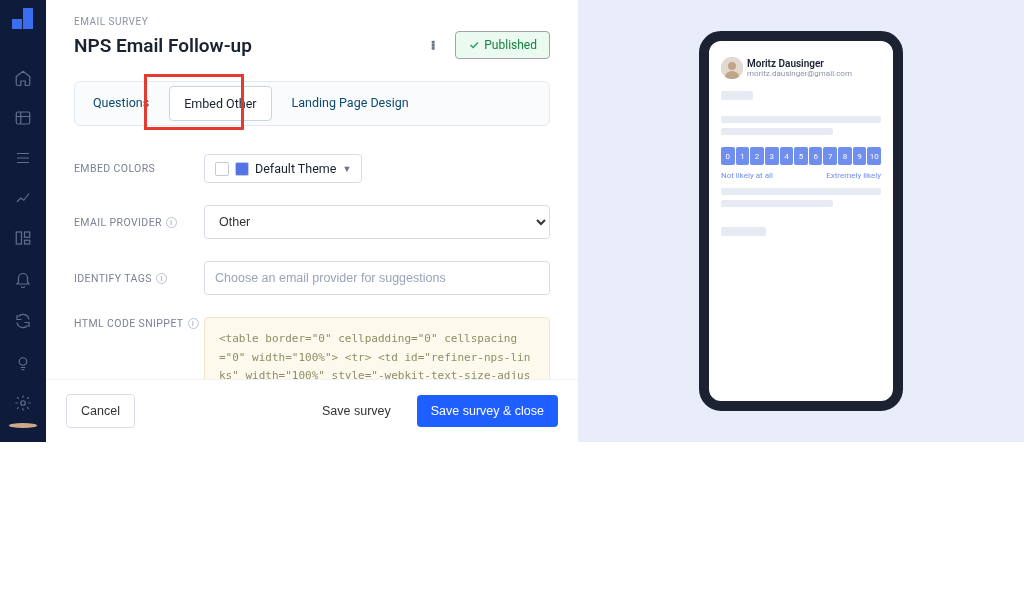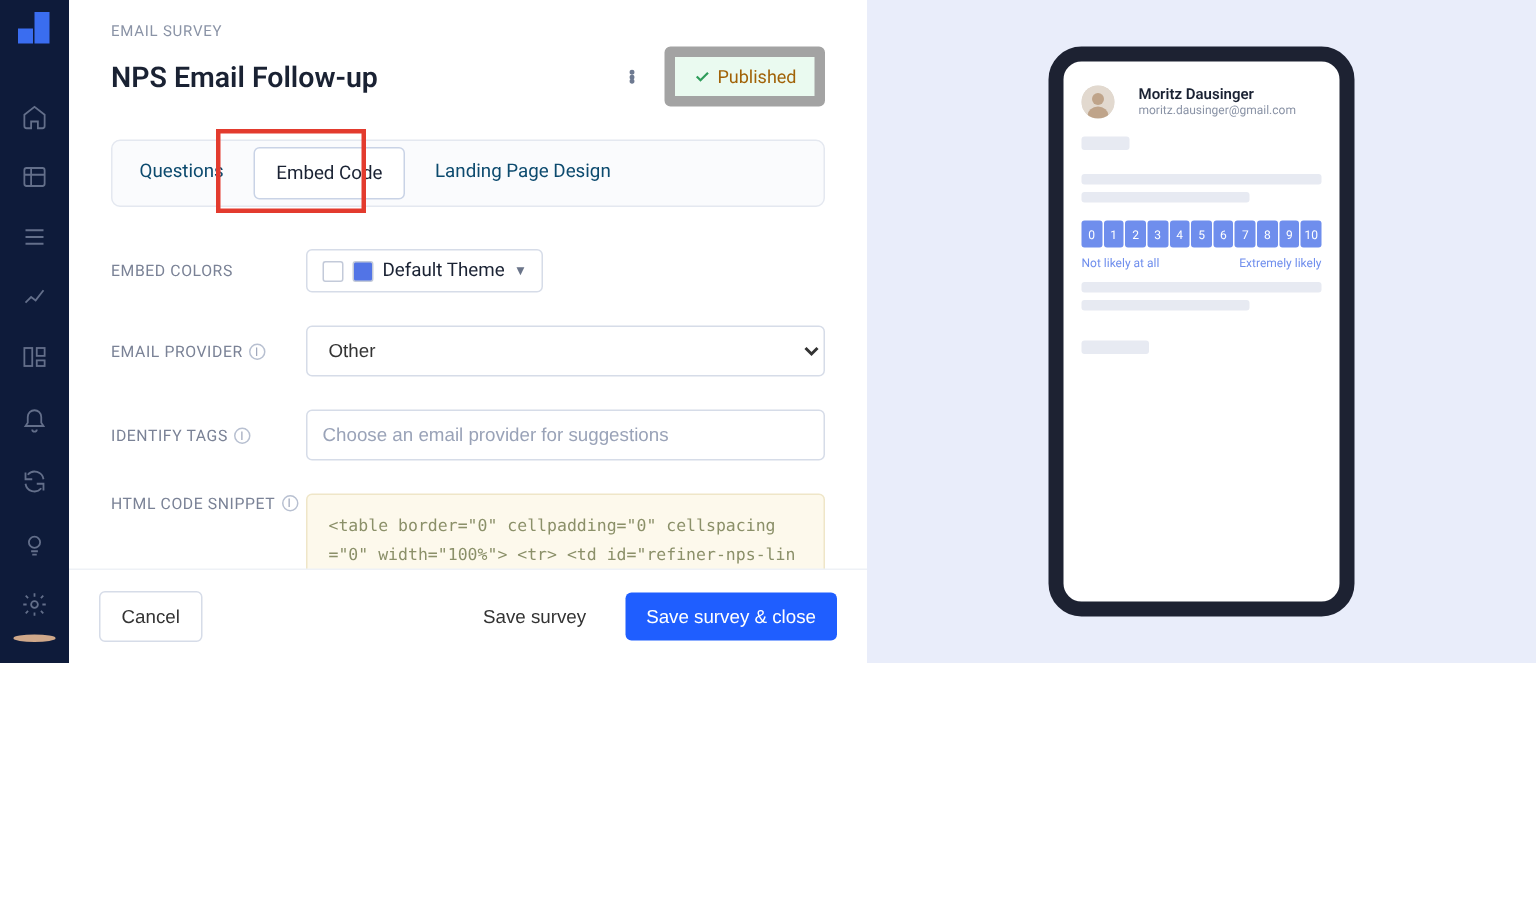--- a/index.html
+++ b/index.html
@@ -13,21 +13,21 @@
   .nav-spacer { flex: 1; }
   .avatar { width: 28px; height: 28px; border-radius: 50%; background: #cfa88a; margin-bottom: 14px; overflow: hidden; }
   .avatar svg { width: 100%; height: 100%; }
   .main-col { width: 532px; display: flex; flex-direction: column; border-right: 0; }
   .header { padding: 16px 28px 8px 28px; }
   .breadcrumb { font-size: 10px; letter-spacing: .5px; color: #8a93a6; text-transform: uppercase; margin-bottom: 4px; }
   .title-row { display: flex; align-items: center; }
   .title { font-size: 19px; font-weight: 600; flex: 1; }
   .kebab { width: 24px; text-align: center; color: #6e7a91; cursor: pointer; font-size: 16px; line-height: 1; }
   .kebab span { display:block; line-height:3px; }
-  .published { border: 7px solid #a3a3a3; background: #eafaf0; color: #a16207; font-size: 12px; padding: 6px 12px; border-radius: 4px; display: flex; align-items: center; gap: 4px; margin-left: 10px; }
+  .published { border: 1px solid #a3a3a3; background: #eafaf0; color: #15803d; font-size: 12px; padding: 6px 12px; border-radius: 4px; display: flex; align-items: center; gap: 4px; margin-left: 10px; }
   .tabs-wrap { margin: 14px 28px 0 28px; position: relative; }
   .tabs { display: flex; gap: 6px; border: 1px solid #e4e8f0; border-radius: 6px; padding: 4px; background: #fafbfd; }
   .tab { padding: 9px 14px; font-size: 12.5px; color: #0c4a6e; border-radius: 4px; cursor: pointer; }
   .tab.active { background: #fff; border: 1px solid #c9d3e6; color: #1a2233; box-shadow: 0 0 0 1px rgba(0,0,0,0); }
   .highlight-rect { position: absolute; border: 3px solid #e33b2e; top: -7px; left: 70px; width: 100px; height: 56px; pointer-events:none; }
   .form { padding: 28px 28px 10px 28px; flex:1; overflow:auto; }
   .row { display: flex; align-items: center; margin-bottom: 22px; }
   .label { width: 130px; font-size: 10.5px; letter-spacing: .4px; color: #7a8296; text-transform: uppercase; display:flex; align-items:center; gap:4px; }
   .info-icon { width:11px; height:11px; border:1px solid #b8c0d1; border-radius:50%; display:inline-flex; align-items:center; justify-content:center; font-size:8px; color:#9aa3b8; }
   .field { flex: 1; }
@@ -43,21 +43,21 @@
   .copy-btn { margin-top:14px; background:#1f5eff; color:#fff; border:none; border-radius:4px; padding:9px 14px; font-size:12.5px; cursor:pointer; display:inline-flex; align-items:center; gap:6px; }
   .copy-icon svg { stroke:#fff; fill:none; stroke-width:1.8; }
   .footer { border-top:1px solid #eef1f6; padding:14px 20px; display:flex; align-items:center; gap:12px; }
   .btn { border-radius:4px; padding:9px 14px; font-size:12.5px; cursor:pointer; }
   .btn-outline { border:1px solid #d6dce8; background:#fff; color:#333; }
   .footer-spacer { flex:1; }
   .btn-link { background:none; border:none; color:#333; }
   .btn-primary { background:#1f5eff; border:none; color:#fff; }
   .preview-col { flex:1; background:#e9edfa; display:flex; align-items:center; justify-content:center; }
   .phone { width:204px; height:380px; border:10px solid #1d2232; border-radius:22px; background:#fff; padding:16px 12px; }
-  .sender { display:flex; align-items:center; gap:16px; margin-bottom:12px; }
+  .sender { display:flex; align-items:center; gap:4px; margin-bottom:12px; }
   .sender-av { width:22px; height:22px; border-radius:50%; background:#d8d0c6; overflow:hidden; }
   .sender-name { font-size:10px; font-weight:600; color:#1a2233; }
   .sender-email { font-size:8px; color:#8a93a6; }
   .ph-line { background:#e7eaf2; border-radius:2px; height:7px; margin:5px 0; }
   .ph-line.s1{ width:32px; height:9px; }
   .ph-line.s2{ width:100%; }
   .ph-line.s3{ width:70%; }
   .nps-row { display:flex; gap:1px; margin:12px 0 6px 0; }
   .nps-cell { flex:1; height:18px; background:#6f8eed; color:#fff; font-size:8px; display:flex; align-items:center; justify-content:center; border-radius:2px; cursor:pointer; }
   .nps-labels { display:flex; justify-content:space-between; font-size:8px; color:#6f8eed; margin-bottom:8px; }
@@ -133,21 +133,21 @@
               <path d="M5 12l5 5L20 7"></path>
             </svg>
           <span>Published</span>
         </div>
       </div>
     </div>
 
     <div class="tabs-wrap">
       <div class="tabs">
         <div class="tab">Questions</div>
-        <div class="tab active">Embed Code</div>
+        <div class="tab active">Embed Other</div>
         <div class="tab">Landing Page Design</div>
       </div>
       <div class="highlight-rect"></div>
     </div>
 
     <div class="form">
       <div class="row">
         <div class="label">EMBED COLORS</div>
         <div class="field">
           <div class="theme-btn">

